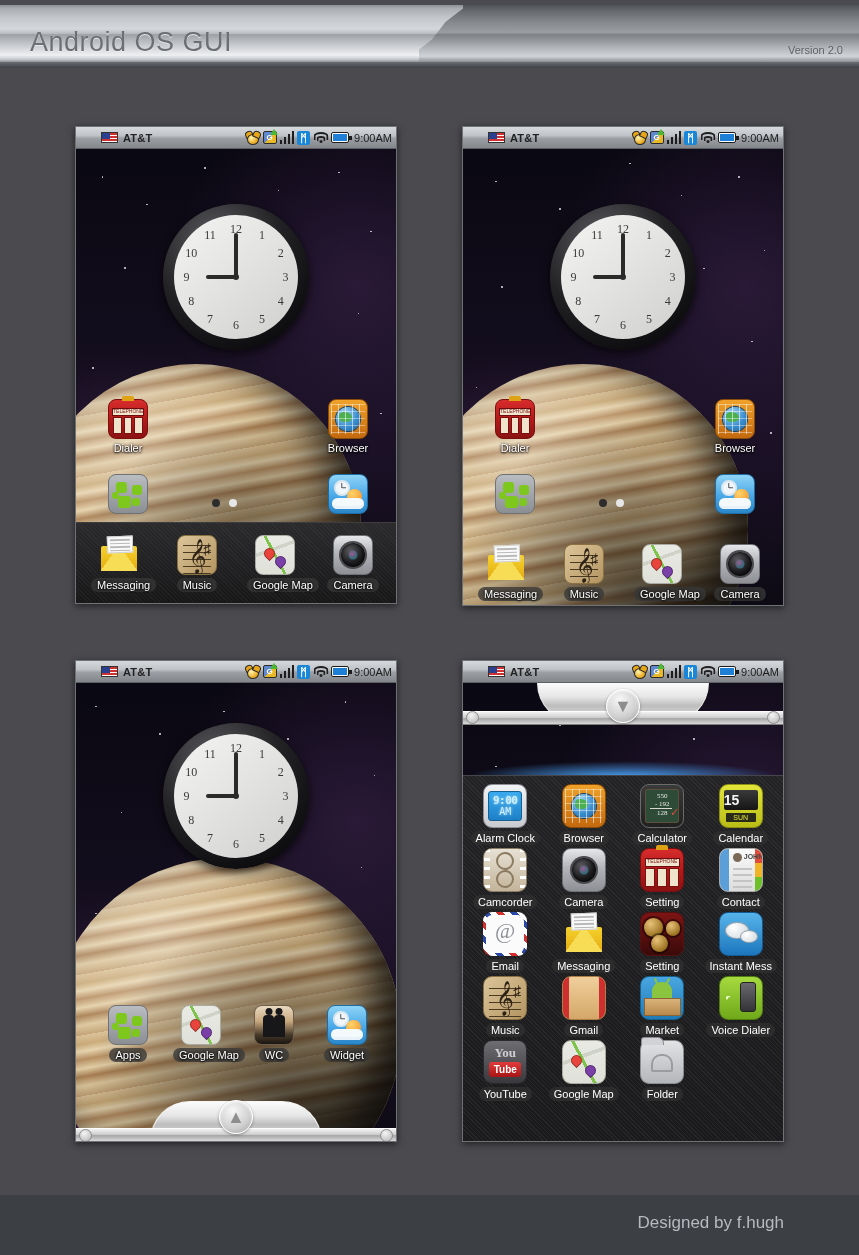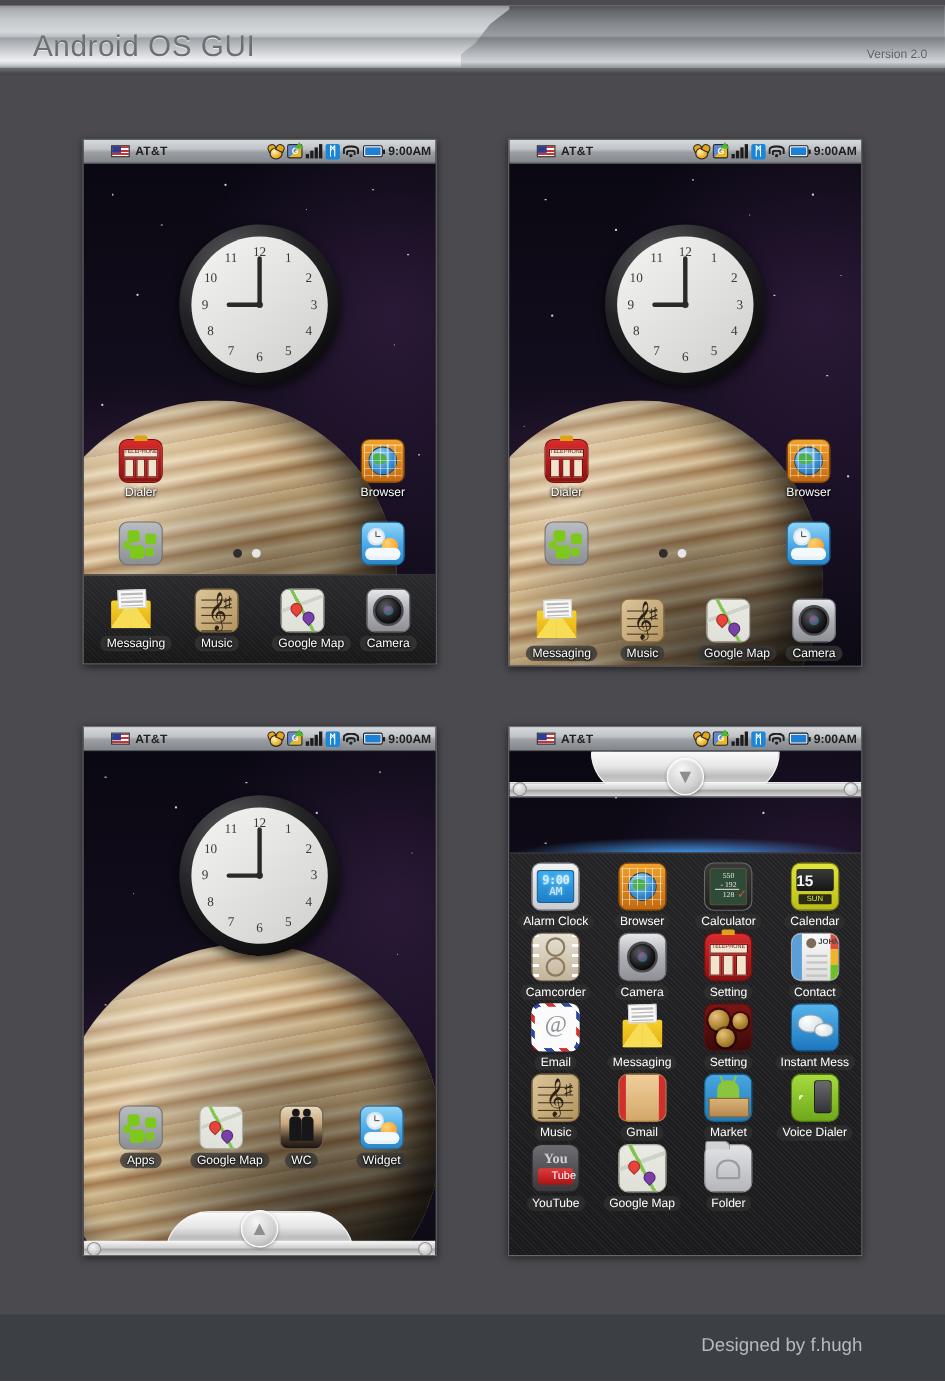--- a/index.html
+++ b/index.html
@@ -129,21 +129,21 @@
   .ic-wifi b { top:0;   width:15px; height:8px; }
   .ic-wifi i { top:4px; width:9px;  height:5px; }
   .ic-wifi u { top:8px; width:3px;  height:3px; background:#202020; border:none; border-radius:50%; }
 
   .ic-batt {
     width:18px; height:11px; border:1.5px solid #1d1d1d; border-radius:2px;
     position:relative; background:#fff; padding:1px;
   }
   .ic-batt::after { content:""; position:absolute; right:-3.5px; top:3px; width:2.5px; height:4px; background:#1d1d1d; }
   .ic-batt i { display:block; width:100%; height:100%; background:#1e7fd6; }
-  .sb-time { font-size:11px; font-weight:bold; color:#1d1d1d; margin-left:2px; }
+  .sb-time { font-size:11px; font-weight:normal; color:#1d1d1d; margin-left:2px; }
 
   
   .wall {
     position: relative; width: 100%; flex: 1; overflow: hidden;
     background:
       radial-gradient(circle at 18% 88%, rgba(120,60,120,.45) 0%, rgba(120,60,120,0) 42%),
       radial-gradient(circle at 88% 30%, rgba(90,50,110,.35) 0%, rgba(90,50,110,0) 45%),
       linear-gradient(to bottom, #0a0812 0%, #120d1c 40%, #191024 70%, #0d0a14 100%);
   }
   .stars { position:absolute; inset:0; pointer-events:none; }
@@ -580,21 +580,21 @@
     background: linear-gradient(to bottom, #6e6e72, #39393d);
     border-radius:9px; border:1px solid #2a2a2e;
   }
   .gl-yt .you {
     position:absolute; left:0; right:0; top:4px; text-align:center;
     color:#cfcfd3; font-size:13px; font-weight:bold; font-family:"Liberation Serif", serif;
   }
   .gl-yt .tube {
     position:absolute; left:5px; right:5px; bottom:6px; height:15px;
     background: linear-gradient(to bottom, #e23b3b, #a81414); border-radius:3px;
-    color:#fff; font-size:10px; font-weight:normal; text-align:left; line-height:15px;padding-left:12px;
+    color:#fff; font-size:10px; font-weight:bold; text-align:center; line-height:15px;
   }
 
   .gl-folder {
     background: linear-gradient(to bottom, #e2e3e5, #b4b6ba);
     border-radius:4px; border:1px solid #8b8d91;
   }
   .gl-folder .tab {
     position:absolute; left:0; top:-4px; width:55%; height:8px;
     background:#d0d2d6; border-radius:3px 6px 0 0; border:1px solid #8b8d91; border-bottom:none;
   }

